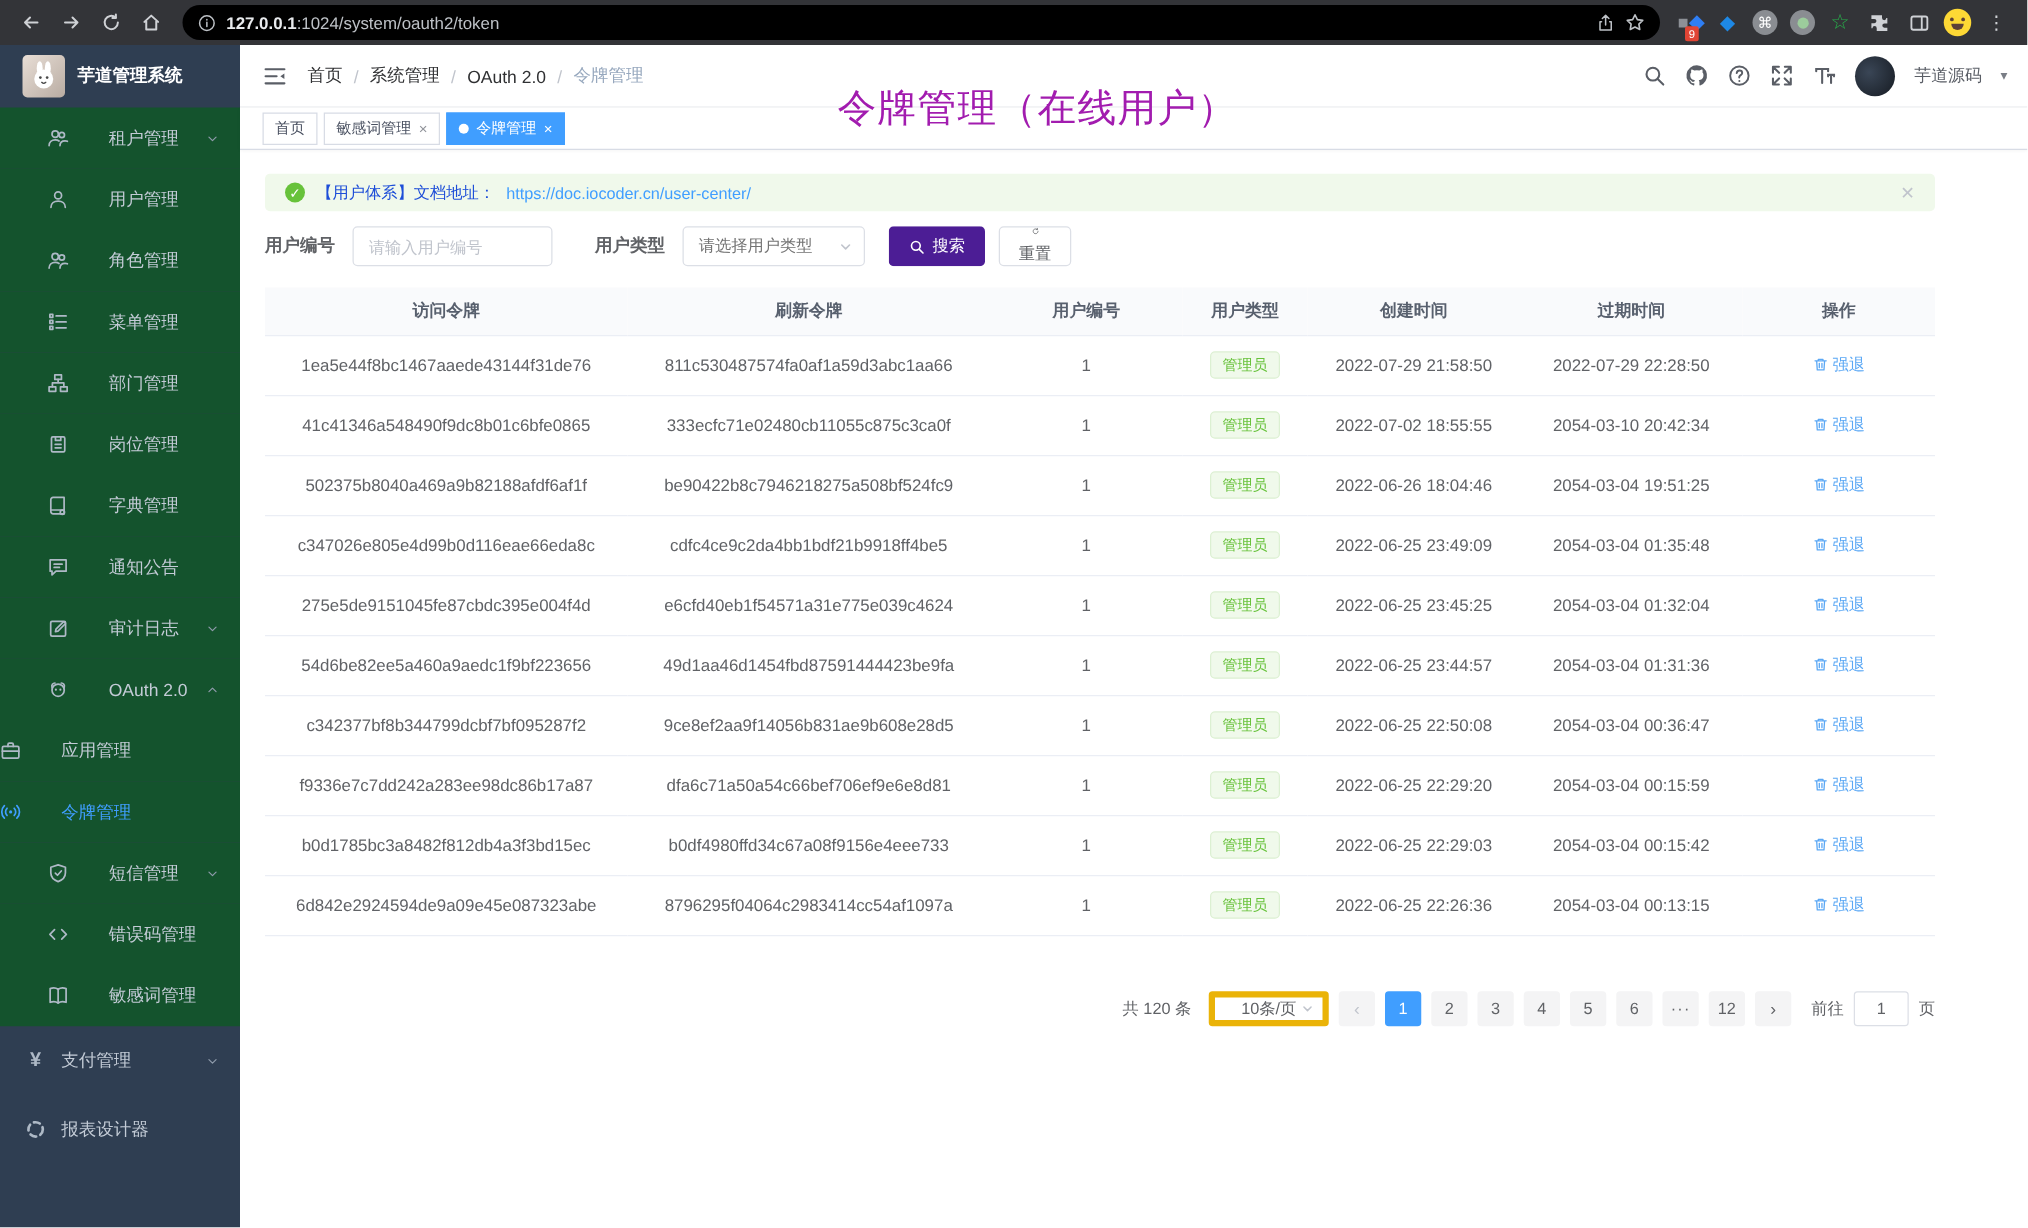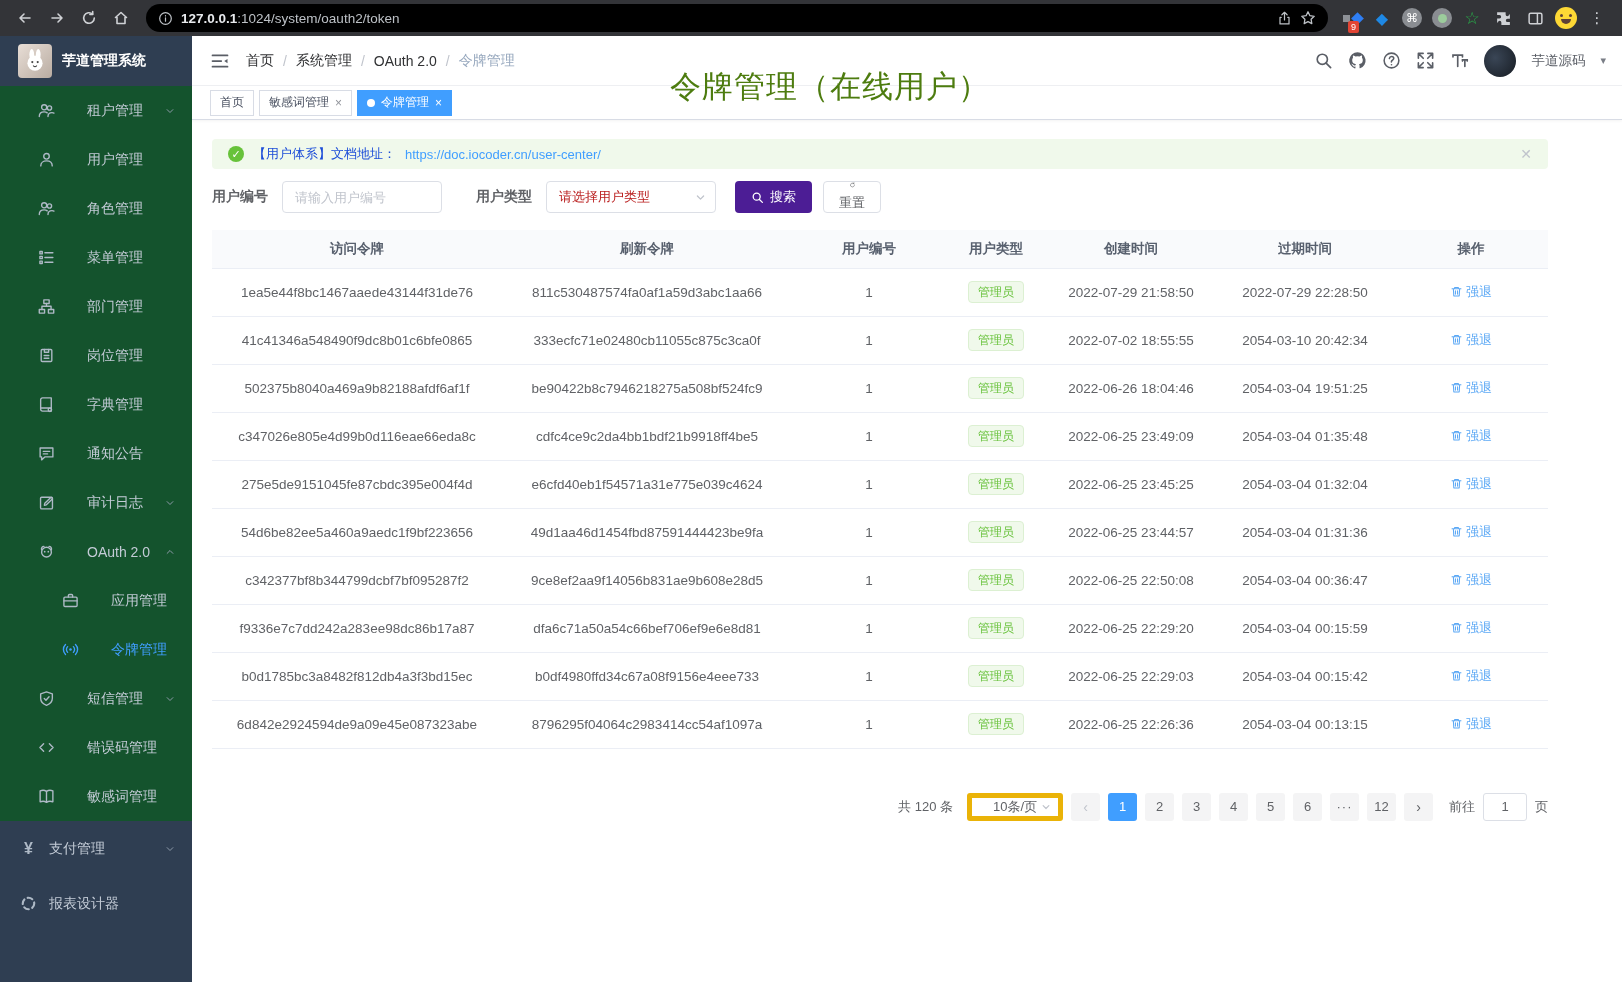--- a/index.html
+++ b/index.html
@@ -40,21 +40,21 @@
   
   .sidebar { width:192px; background:#2f3e52; flex:0 0 auto; color:#c3cbd6; }
   .logo-row { height:50px; display:flex; align-items:center; padding-left:18px; gap:10px; }
   .logo-img { width:34px; height:34px; border-radius:4px; overflow:hidden; flex:0 0 auto;
     background:linear-gradient(135deg,#e8ded6,#b9aca2); display:flex; align-items:center; justify-content:center; }
   .logo-title { color:#fff; font-size:14px; font-weight:bold; }
   .menu-item { position:relative; height:49px; display:flex; align-items:center; font-size:14px;
     cursor:pointer; color:#c3cbd6; }
   .menu-item.dark { background:#14532d;gap:20px; }
   .menu-item.sub { padding-left:38px; }
-  .menu-item.subsub { padding-left:62px; }
+  .menu-item.subsub { }
   .menu-item.top { padding-left:20px; height:55px; }
   .menu-item.active { color:#409eff; }
   .mi-icon { width:17px; height:17px; margin-right:12px; display:flex; align-items:center; justify-content:center;
     color:#aeb9c6; font-size:15px; }
   .menu-item.active .mi-icon { color:#409eff; }
   .mi-chev { position:absolute; right:16px; width:12px; height:12px; color:#8f9bab; }
   .mi-chev.up svg { transform:rotate(180deg); }
 
   
   .main { flex:1; display:flex; flex-direction:column; position:relative; background:#fff; }
@@ -93,22 +93,22 @@
     display:flex; align-items:center; justify-content:center; font-size:11px; flex:0 0 auto; }
   .alert-text { font-size:13px; color:#1d4ed8; }
   .alert-link { font-size:13px; color:#409eff; text-decoration:none; }
   .alert-x { margin-left:auto; color:#c0c4cc; font-size:14px; cursor:pointer; }
 
   .filters { margin-top:12px; display:flex; align-items:center; }
   .f-label { font-size:14px; font-weight:bold; color:#606266; margin-right:14px; }
   .f-input { width:160px; height:32px; border:1px solid #dcdfe6; border-radius:4px; padding:0 12px;
     font-size:13px; color:#606266; outline:none; font-family:inherit; }
   .f-input::placeholder { color:#c0c4cc; }
-  .f-select { position:relative; width:170px; height:32px; border:1px solid #dcdfe6; border-radius:4px;
-    display:flex; align-items:center; padding:0 26px 0 12px; font-size:13px; color:#b91c1c; cursor:pointer; }
+  .f-select { position:relative; width:146px; height:32px; border:1px solid #dcdfe6; border-radius:4px;
+    display:flex; align-items:center; padding:0 26px 0 12px; font-size:13px; color:#737373; cursor:pointer; }
   .f-select .sel-chev { position:absolute; right:8px; width:13px; height:13px; color:#c0c4cc; }
   .gap30 { width:34px; }
   .btn { height:32px; display:inline-flex; align-items:center; gap:6px; padding:0 15px;
     border-radius:4px; font-size:13px; cursor:pointer; border:1px solid transparent; }
   .btn-primary { background:#4c1d95; color:#fff; margin-left:19px; }
   .btn-plain { background:#fff; color:#606266; border-color:#dcdfe6; margin-left:11px;flex-direction:column; }
   .btn svg { width:13px; height:13px; }
 
   table { margin-top:17px; width:100%; border-collapse:collapse; table-layout:fixed; }
   thead th { height:38px; background:#f9fafc; font-size:13.5px; font-weight:600; color:#58606e;
@@ -411,21 +411,21 @@
             <svg width="17" height="17" viewBox="0 0 16 16" fill="none" stroke="currentColor" stroke-width="1.3" stroke-linecap="round" stroke-linejoin="round">
               <circle cx="8" cy="8" r="5.4" stroke-width="2" stroke-dasharray="4.6 3.4"></circle>
             </svg>
           </span>
           <span class="mi-label">报表设计器</span>
         </div>
       </div>
   </div>
 
   <div class="main">
-    <div class="annotation" id="annotation" style="color: #4d7c0f;">令牌管理（在线用户）</div>
+    <div class="annotation" id="annotation" style="color: #a21caf;">令牌管理（在线用户）</div>
 
     <div class="navbar">
       <span class="ham">
         <svg width="20" height="20" viewBox="0 0 16 16" fill="none" stroke="currentColor" stroke-width="1.4" stroke-linecap="round">
             <path d="M2 3.5h12M2 8h7M2 12.5h12"></path>
             <path d="M14 6.3v3.4L11.4 8z" fill="currentColor" stroke="none"></path>
           </svg>
       </span>
       <span class="crumbs">
         <span class="crumb">首页</span>

